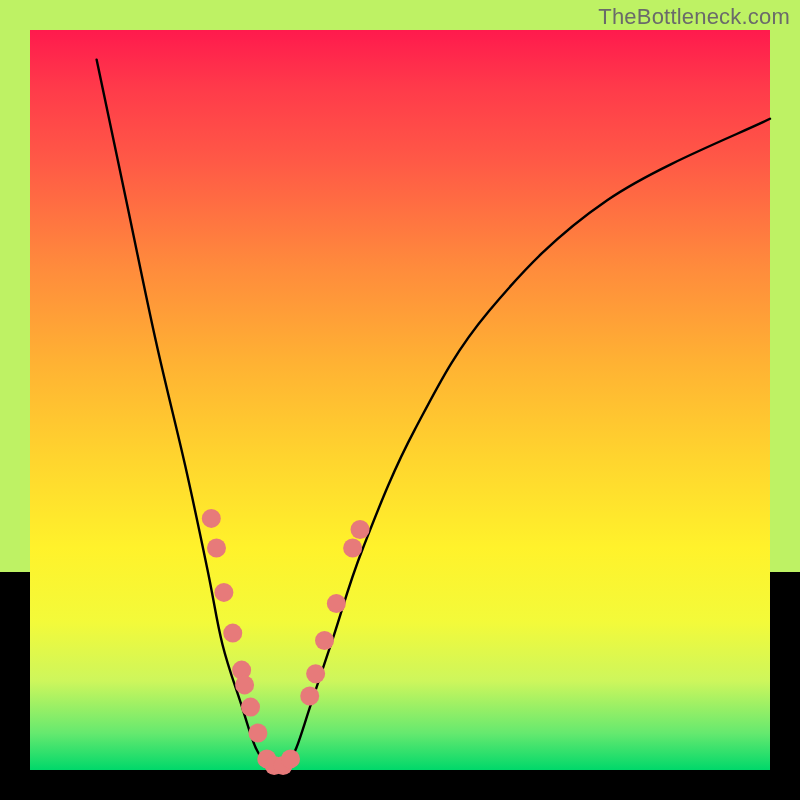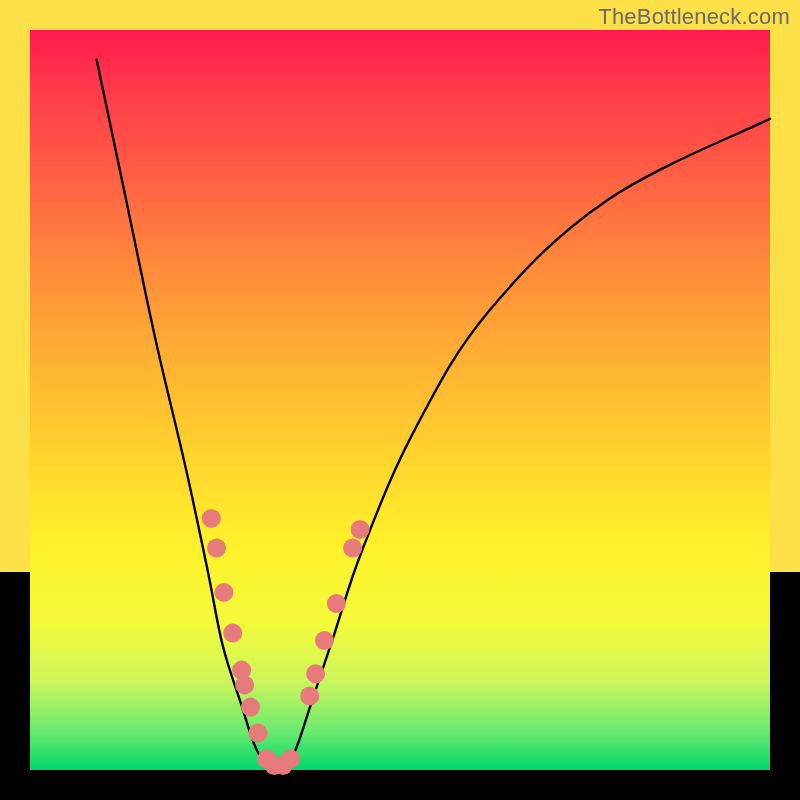--- a/index.html
+++ b/index.html
@@ -10,21 +10,21 @@
     overflow: hidden;
     background: #000;
     font-family: Arial, Helvetica, sans-serif;
   }
   .frame {
     position: absolute;
     top: 0;
     left: 0;
     width: 800px;
     height: 572px;
-    background: #fde047;
+    background: #bef264;
   }
   .plot {
     position: absolute;
     top: 30px;
     left: 30px;
     width: 740px;
     height: 740px;
     
     background: linear-gradient(
       to bottom,

